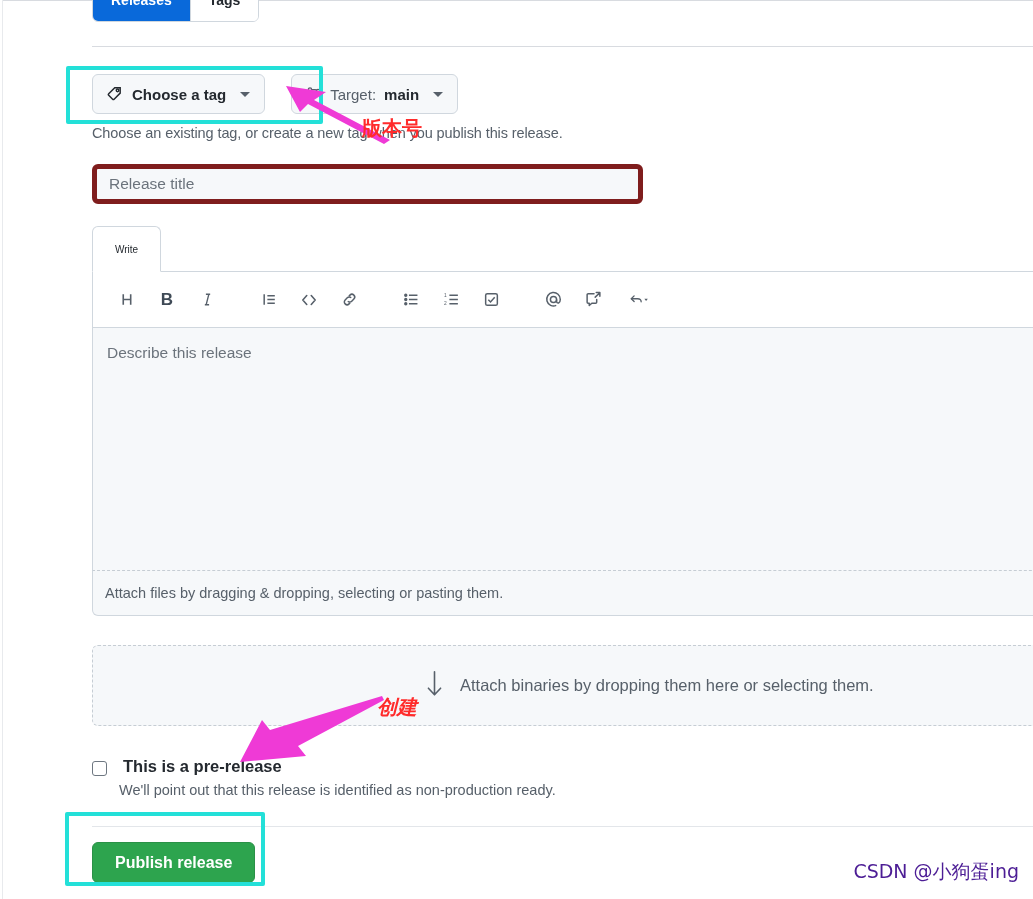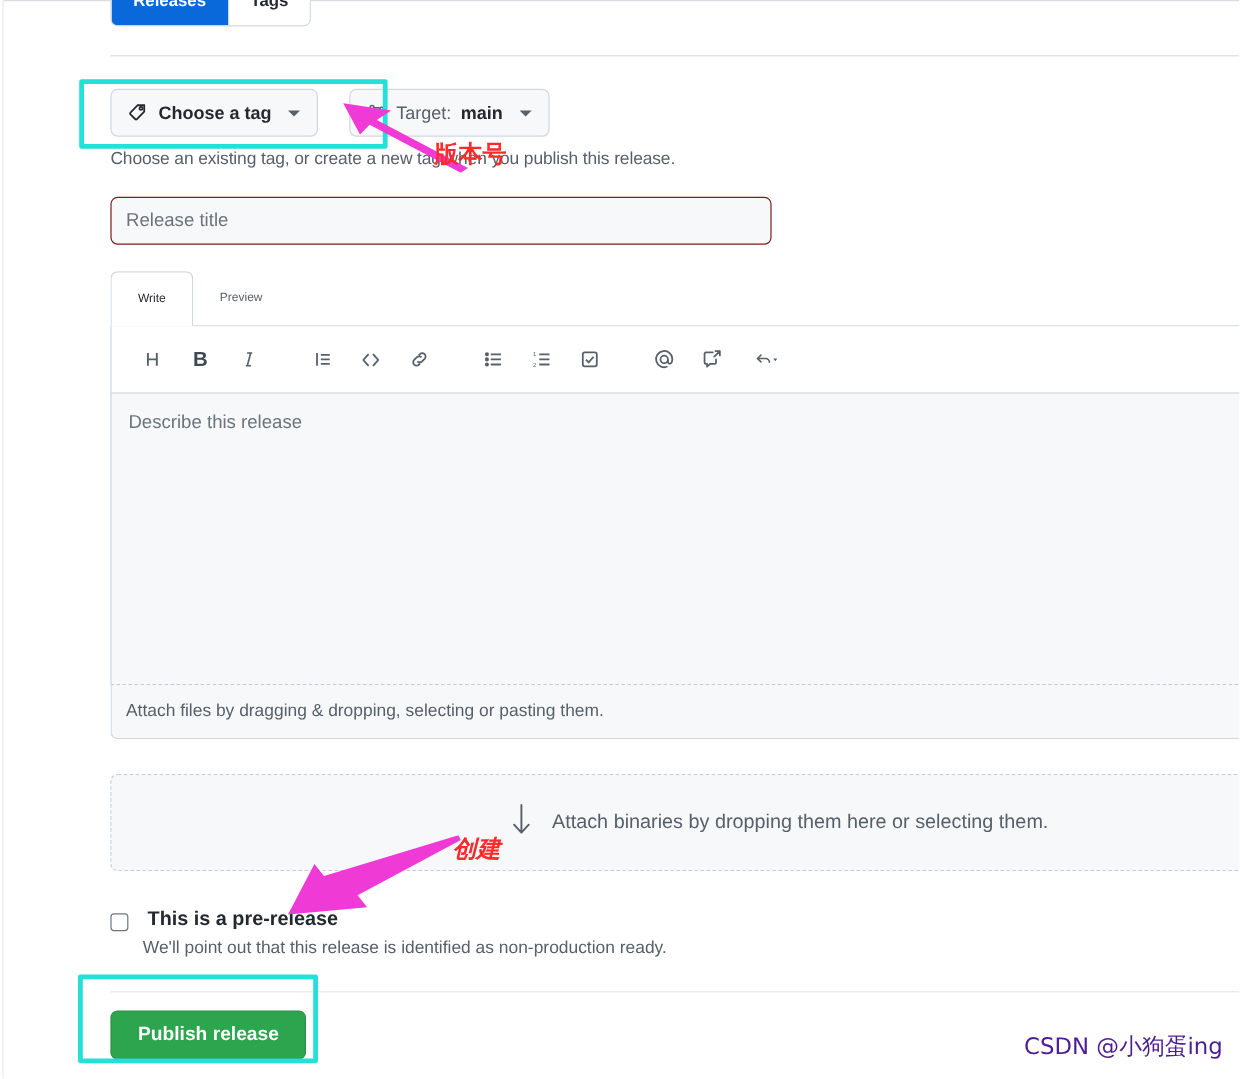--- a/index.html
+++ b/index.html
@@ -66,21 +66,21 @@
 
   .help-text {
     position: absolute; left: 92px; top: 125px;
     font-size: 14.5px; color: #57606a; letter-spacing: -0.1px;
   }
 
   
   .title-input {
     position: absolute; left: 92px; top: 164px;
     width: 551px; height: 40px;
-    background: #f6f8fa; border: 1px solid #7f1d1d; border-radius: 6px;
+    background: #f6f8fa; border: 5px solid #7f1d1d; border-radius: 6px;
     padding: 4px 12px; font-size: 15.5px; color: #6b737c;
     font-family: "Liberation Sans", sans-serif;
     display: flex; align-items: center;
   }
 
   
   .editor {
     position: absolute; left: 92px; top: 226px;
     width: 1010px; height: 405px;
   }
@@ -236,21 +236,20 @@
 
   <div class="help-text">Choose an existing tag, or create a new tag when you publish this release.</div>
 
   <div class="title-input">
     <span>Release title</span>
   </div>
 
   <div class="editor">
     <div class="editor-tabs">
       <div class="etab active">Write</div>
-      <div class="etab">Preview</div>
     </div>
 
     <div class="toolbar">
       <div class="tgroup">
         <div class="tbtn">
           <svg width="17" height="17" viewBox="0 0 16 16" fill="none" stroke="#57606a" stroke-width="1.5">
             <path d="M4 3v10M11 3v10M4 8h7"></path>
             </svg>
         </div>
         <div class="tbtn" style="font-weight:800;font-size:17px;color:#3f4a56;">B</div>

